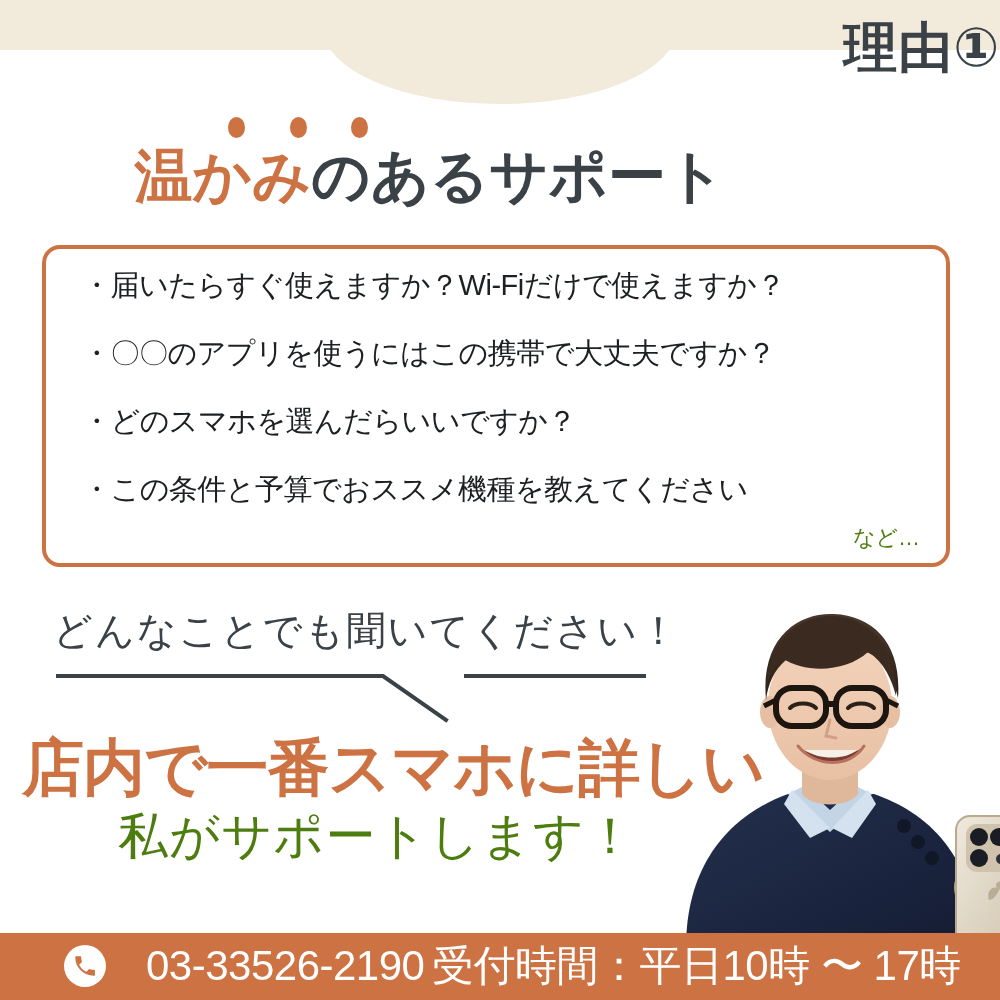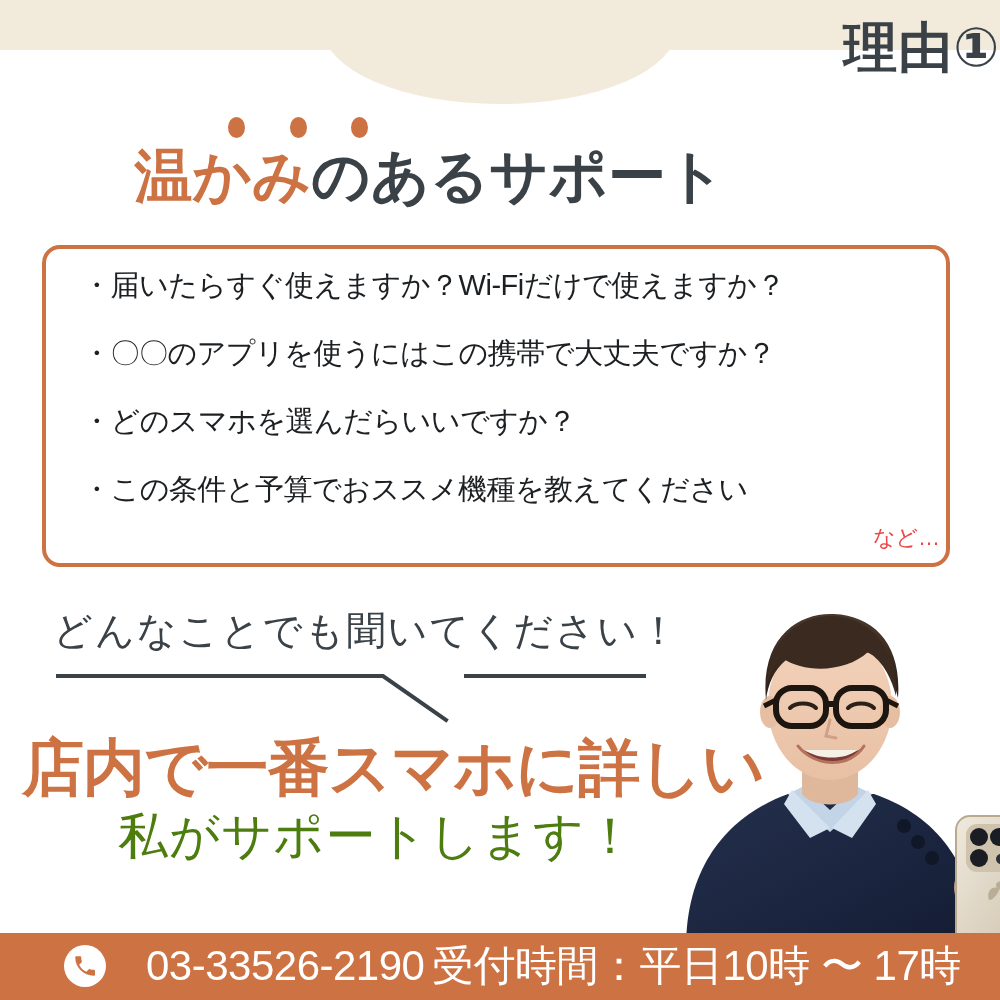--- a/index.html
+++ b/index.html
@@ -94,23 +94,23 @@
     font-size: 29px;
     color: #1d2023;
     line-height: 1.0;
     margin-bottom: 39px;
     white-space: nowrap;
     letter-spacing: -0.5px;
   }
   .q-item:last-child { margin-bottom: 14px; }
   #etc-label {
     position: absolute;
-    right: 6px; bottom: 10px;
+    right: 26px; bottom: 10px;
     font-size: 22px;
-    color: #ef4444;
+    color: #4d7c0f;
     white-space: nowrap;
   }
 
   
   #ask-anything {
     position: absolute;
     left: 53px; top: 604px;
     font-size: 39px;
     color: #3a4248;
     letter-spacing: 2px;

